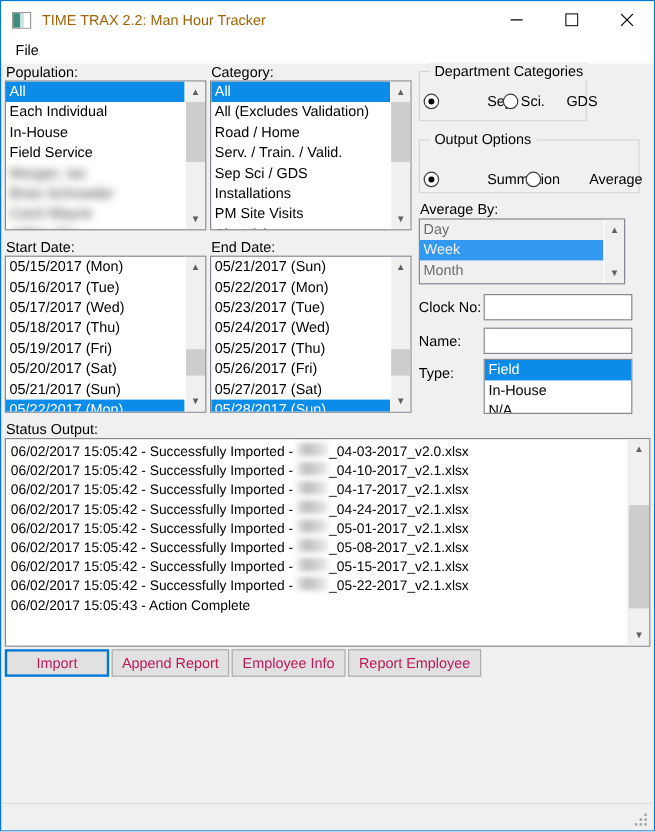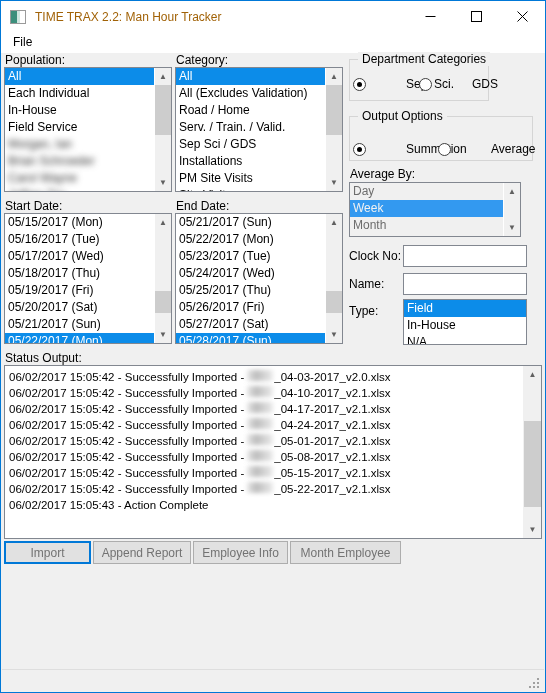--- a/index.html
+++ b/index.html
@@ -176,21 +176,21 @@
     margin: 0 1px 0 3px;
     vertical-align: middle;
     flex: 0 0 auto;
   }
 
   
   .btn {
     position: absolute;
     background: #e1e1e1;
     border: 1px solid #adadad;
-    font-size: 12px; color: #737373;
+    font-size: 12px; color: #be185d;
     display: flex; align-items: center; justify-content: center;
     white-space: nowrap;
     font-family: "Liberation Sans", sans-serif;
   }
   .btn.focused {
     border: 2px solid #0078d7;
     background: #e1e1e1;
   }
 
   
@@ -422,21 +422,21 @@
     <div class="vsb" style="width:18px; border-left:1px solid #f0f0f0;">
       <div class="vsb-btn vsb-up" style="width:17px;">▲</div>
       <div class="vsb-thumb" style="width:17px; top:55px; height:86px;"></div>
       <div class="vsb-btn vsb-dn" style="width:17px;">▼</div>
     </div>
   </div>
 
   <div class="btn focused" style="left:3px; top:540px; width:87px; height:23px;">Import</div>
   <div class="btn" style="left:92px; top:540px; width:98px; height:23px;">Append Report</div>
   <div class="btn" style="left:192px; top:540px; width:95px; height:23px;">Employee Info</div>
-  <div class="btn" style="left:289px; top:540px; width:111px; height:23px;">Month Employee</div>
+  <div class="btn" style="left:289px; top:540px; width:111px; height:23px;">Report Employee</div>
 
   <div class="statusbar">
     <div class="grip">
       <i style="left:8px; top:2px;"></i>
       <i style="left:4px; top:6px;"></i>
         <i style="left:8px; top:6px;"></i>
       <i style="left:0px; top:10px;"></i>
         <i style="left:4px; top:10px;"></i>
         <i style="left:8px; top:10px;"></i>
     </div>

